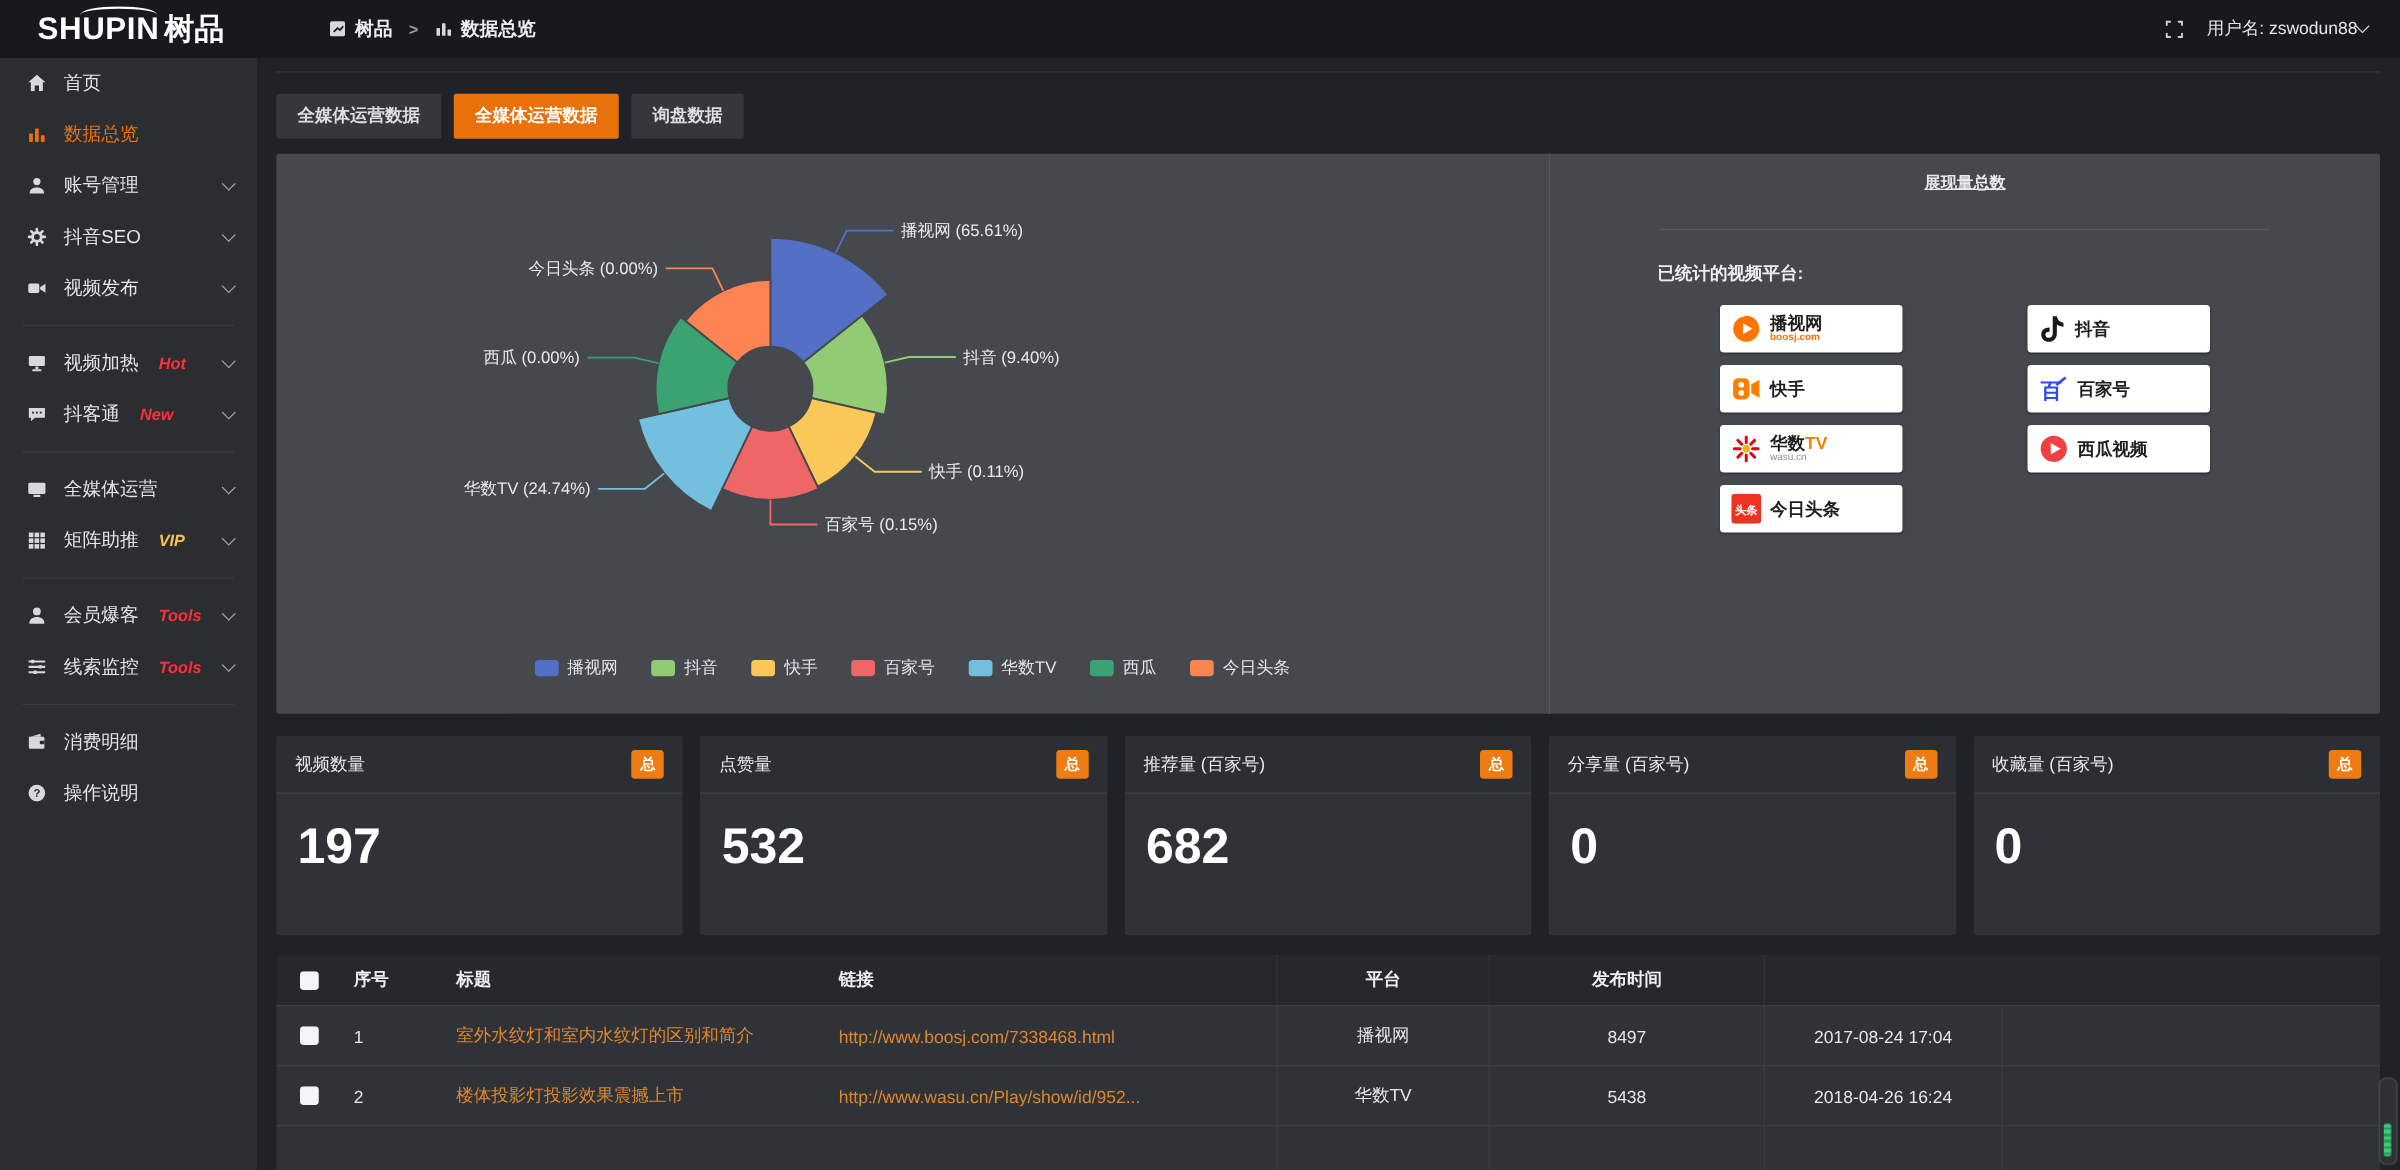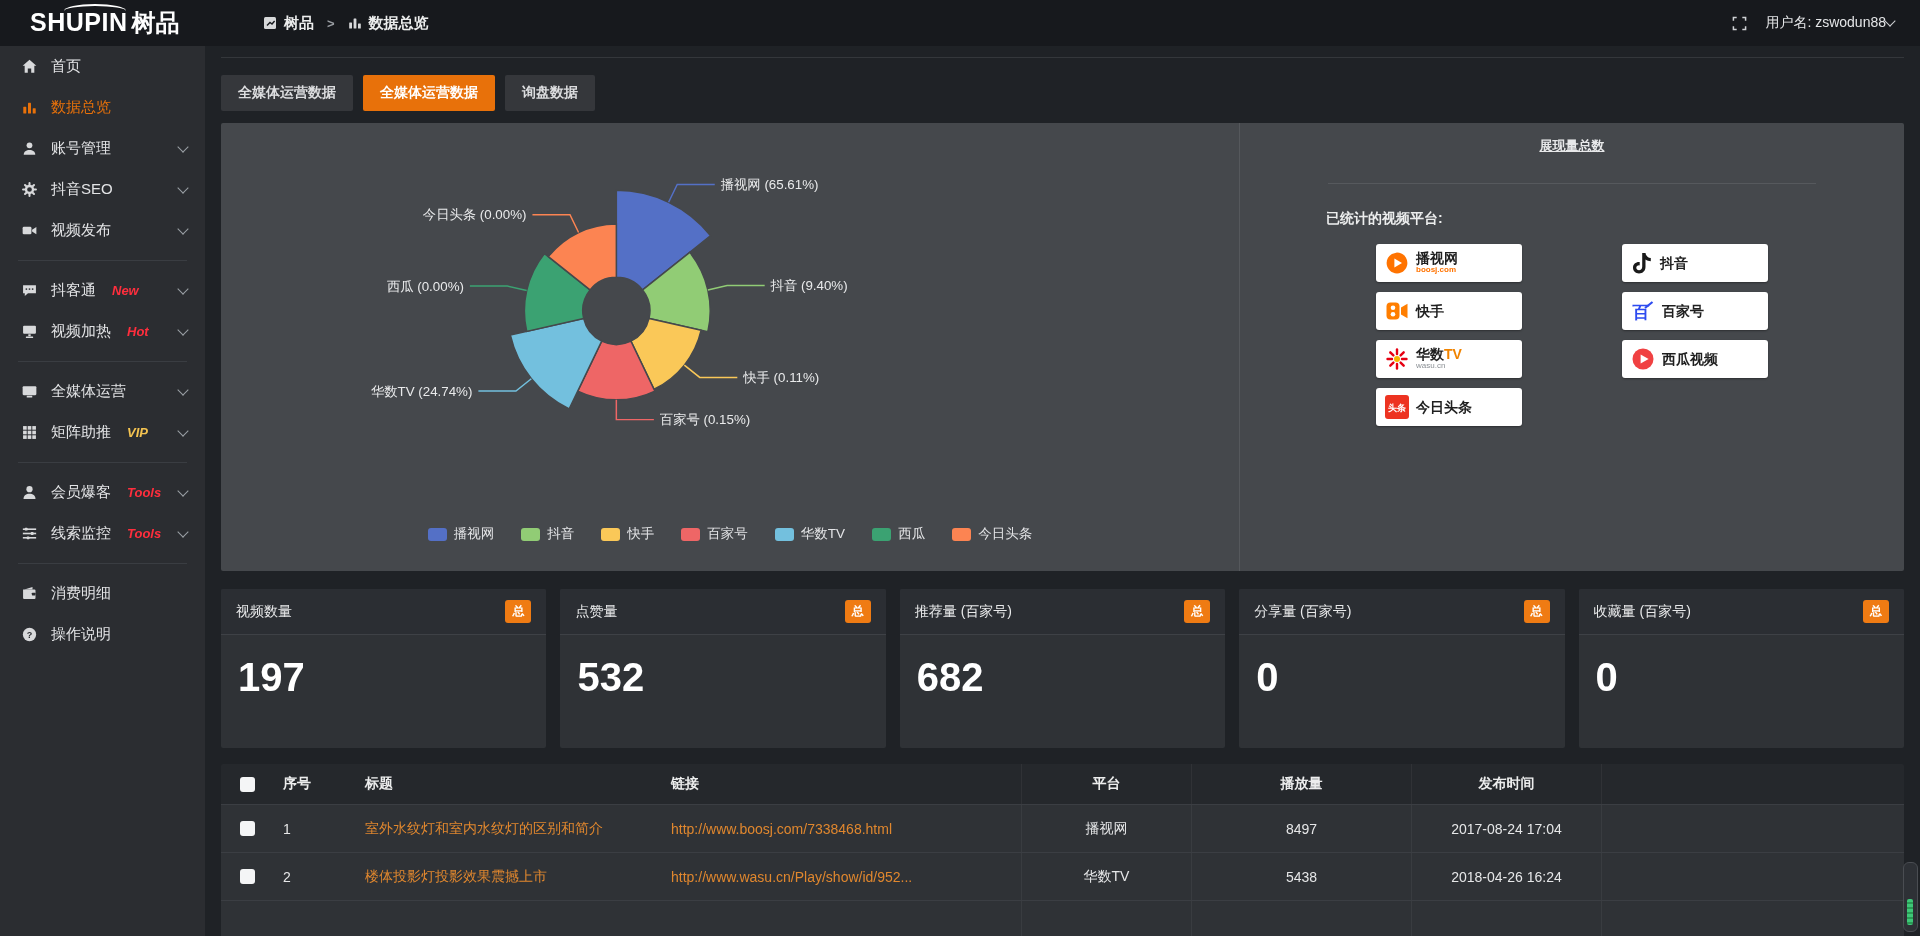--- a/index.html
+++ b/index.html
@@ -176,42 +176,42 @@
           <path d="M9.4 6.3L13.4 3.8V10.4L9.4 7.9Z"></path>
         </svg>
       </span>
       <span class="s-label">视频发布</span>
       <span class="chev"></span>
     </div>
     <div class="side-divider"></div>
     <div class="side-item">
       <span class="s-icon">
         <svg viewBox="0 0 14 14" width="15" height="15" fill="currentColor">
+          <rect x="1" y="1.6" width="12" height="7.6" rx="1"></rect>
+          <rect x="5.9" y="9.6" width="2.2" height="1.8"></rect>
+          <rect x="3.6" y="11.6" width="6.8" height="1.5" rx=".5"></rect>
+        </svg>
+      </span>
+      <span class="s-label">视频加热</span>
+      <span class="s-badge" style="color: rgb(255, 46, 61);">Hot</span>
+      <span class="chev"></span>
+    </div>
+    <div class="side-item">
+      <span class="s-icon">
+        <svg viewBox="0 0 14 14" width="15" height="15" fill="currentColor">
           <path d="M1 2.2h12v7.4H5.6L2.6 12.2V9.6H1Z"></path>
           <g fill="#2b2d31">
             <rect x="3.4" y="5" width="1.4" height="1.4"></rect>
             <rect x="6.3" y="5" width="1.4" height="1.4"></rect>
             <rect x="9.2" y="5" width="1.4" height="1.4"></rect>
           </g>
         </svg>
       </span>
       <span class="s-label">抖客通</span>
       <span class="s-badge" style="color: rgb(255, 46, 61);">New</span>
-      <span class="chev"></span>
-    </div>
-    <div class="side-item">
-      <span class="s-icon">
-        <svg viewBox="0 0 14 14" width="15" height="15" fill="currentColor">
-          <rect x="1" y="1.6" width="12" height="7.6" rx="1"></rect>
-          <rect x="5.9" y="9.6" width="2.2" height="1.8"></rect>
-          <rect x="3.6" y="11.6" width="6.8" height="1.5" rx=".5"></rect>
-        </svg>
-      </span>
-      <span class="s-label">视频加热</span>
-      <span class="s-badge" style="color: rgb(255, 46, 61);">Hot</span>
       <span class="chev"></span>
     </div>
     <div class="side-divider"></div>
     <div class="side-item">
       <span class="s-icon">
         <svg viewBox="0 0 14 14" width="15" height="15" fill="currentColor">
           <rect x=".6" y="2" width="12.8" height="8.4" rx="1"></rect>
           <rect x="4.4" y="11" width="5.2" height="1.6" rx=".5"></rect>
         </svg>
       </span>
@@ -505,21 +505,20 @@
 
   <section class="table" id="table">
       <div class="t-grid t-head">
         <div class="t-cell">
           <div class="checkbox"></div>
         </div>
         <div class="t-cell">序号</div>
         <div class="t-cell">标题</div>
         <div class="t-cell">链接</div>
         <div class="t-cell bordered">平台</div>
-        <div class="t-cell bordered">播放量</div>
         <div class="t-cell bordered">发布时间</div>
         <div class="t-cell bordered"></div>
       </div>
       <div class="t-grid t-row">
         <div class="t-cell">
           <div class="checkbox"></div>
         </div>
         <div class="t-cell">1</div>
         <div class="t-cell"><a class="t-title">室外水纹灯和室内水纹灯的区别和简介</a></div>
         <div class="t-cell"><a class="t-link">http://www.boosj.com/7338468.html</a></div>

